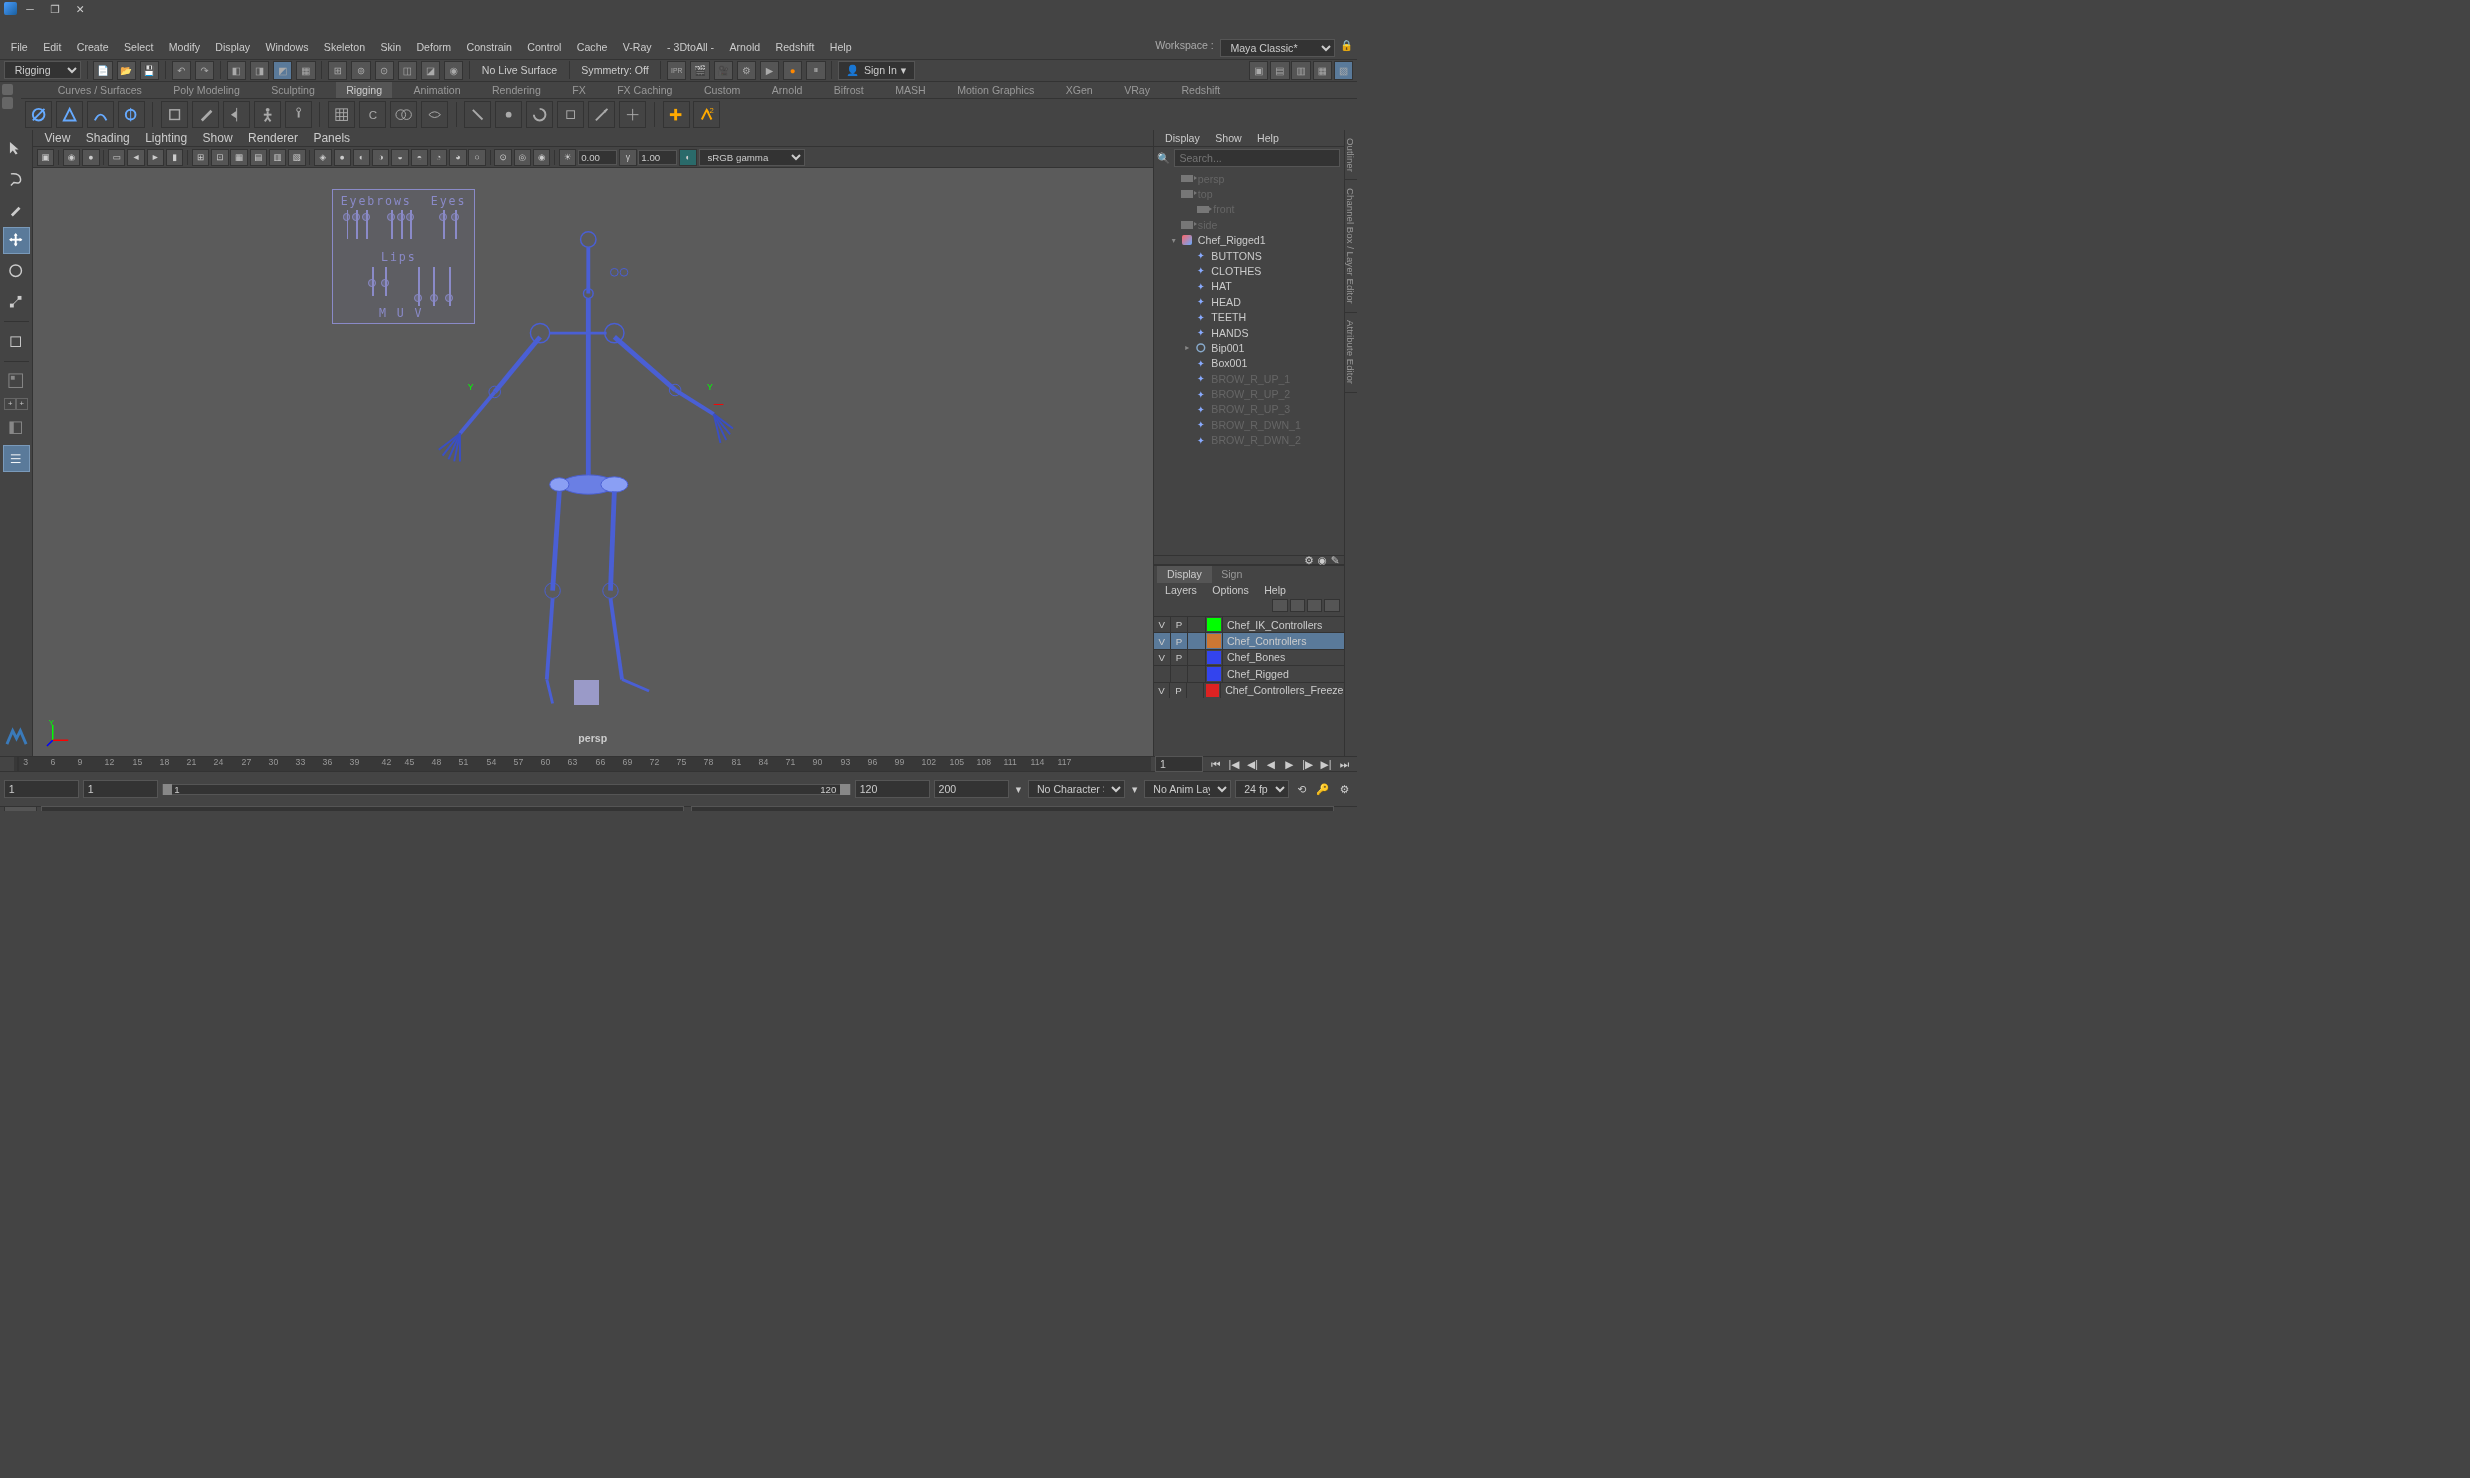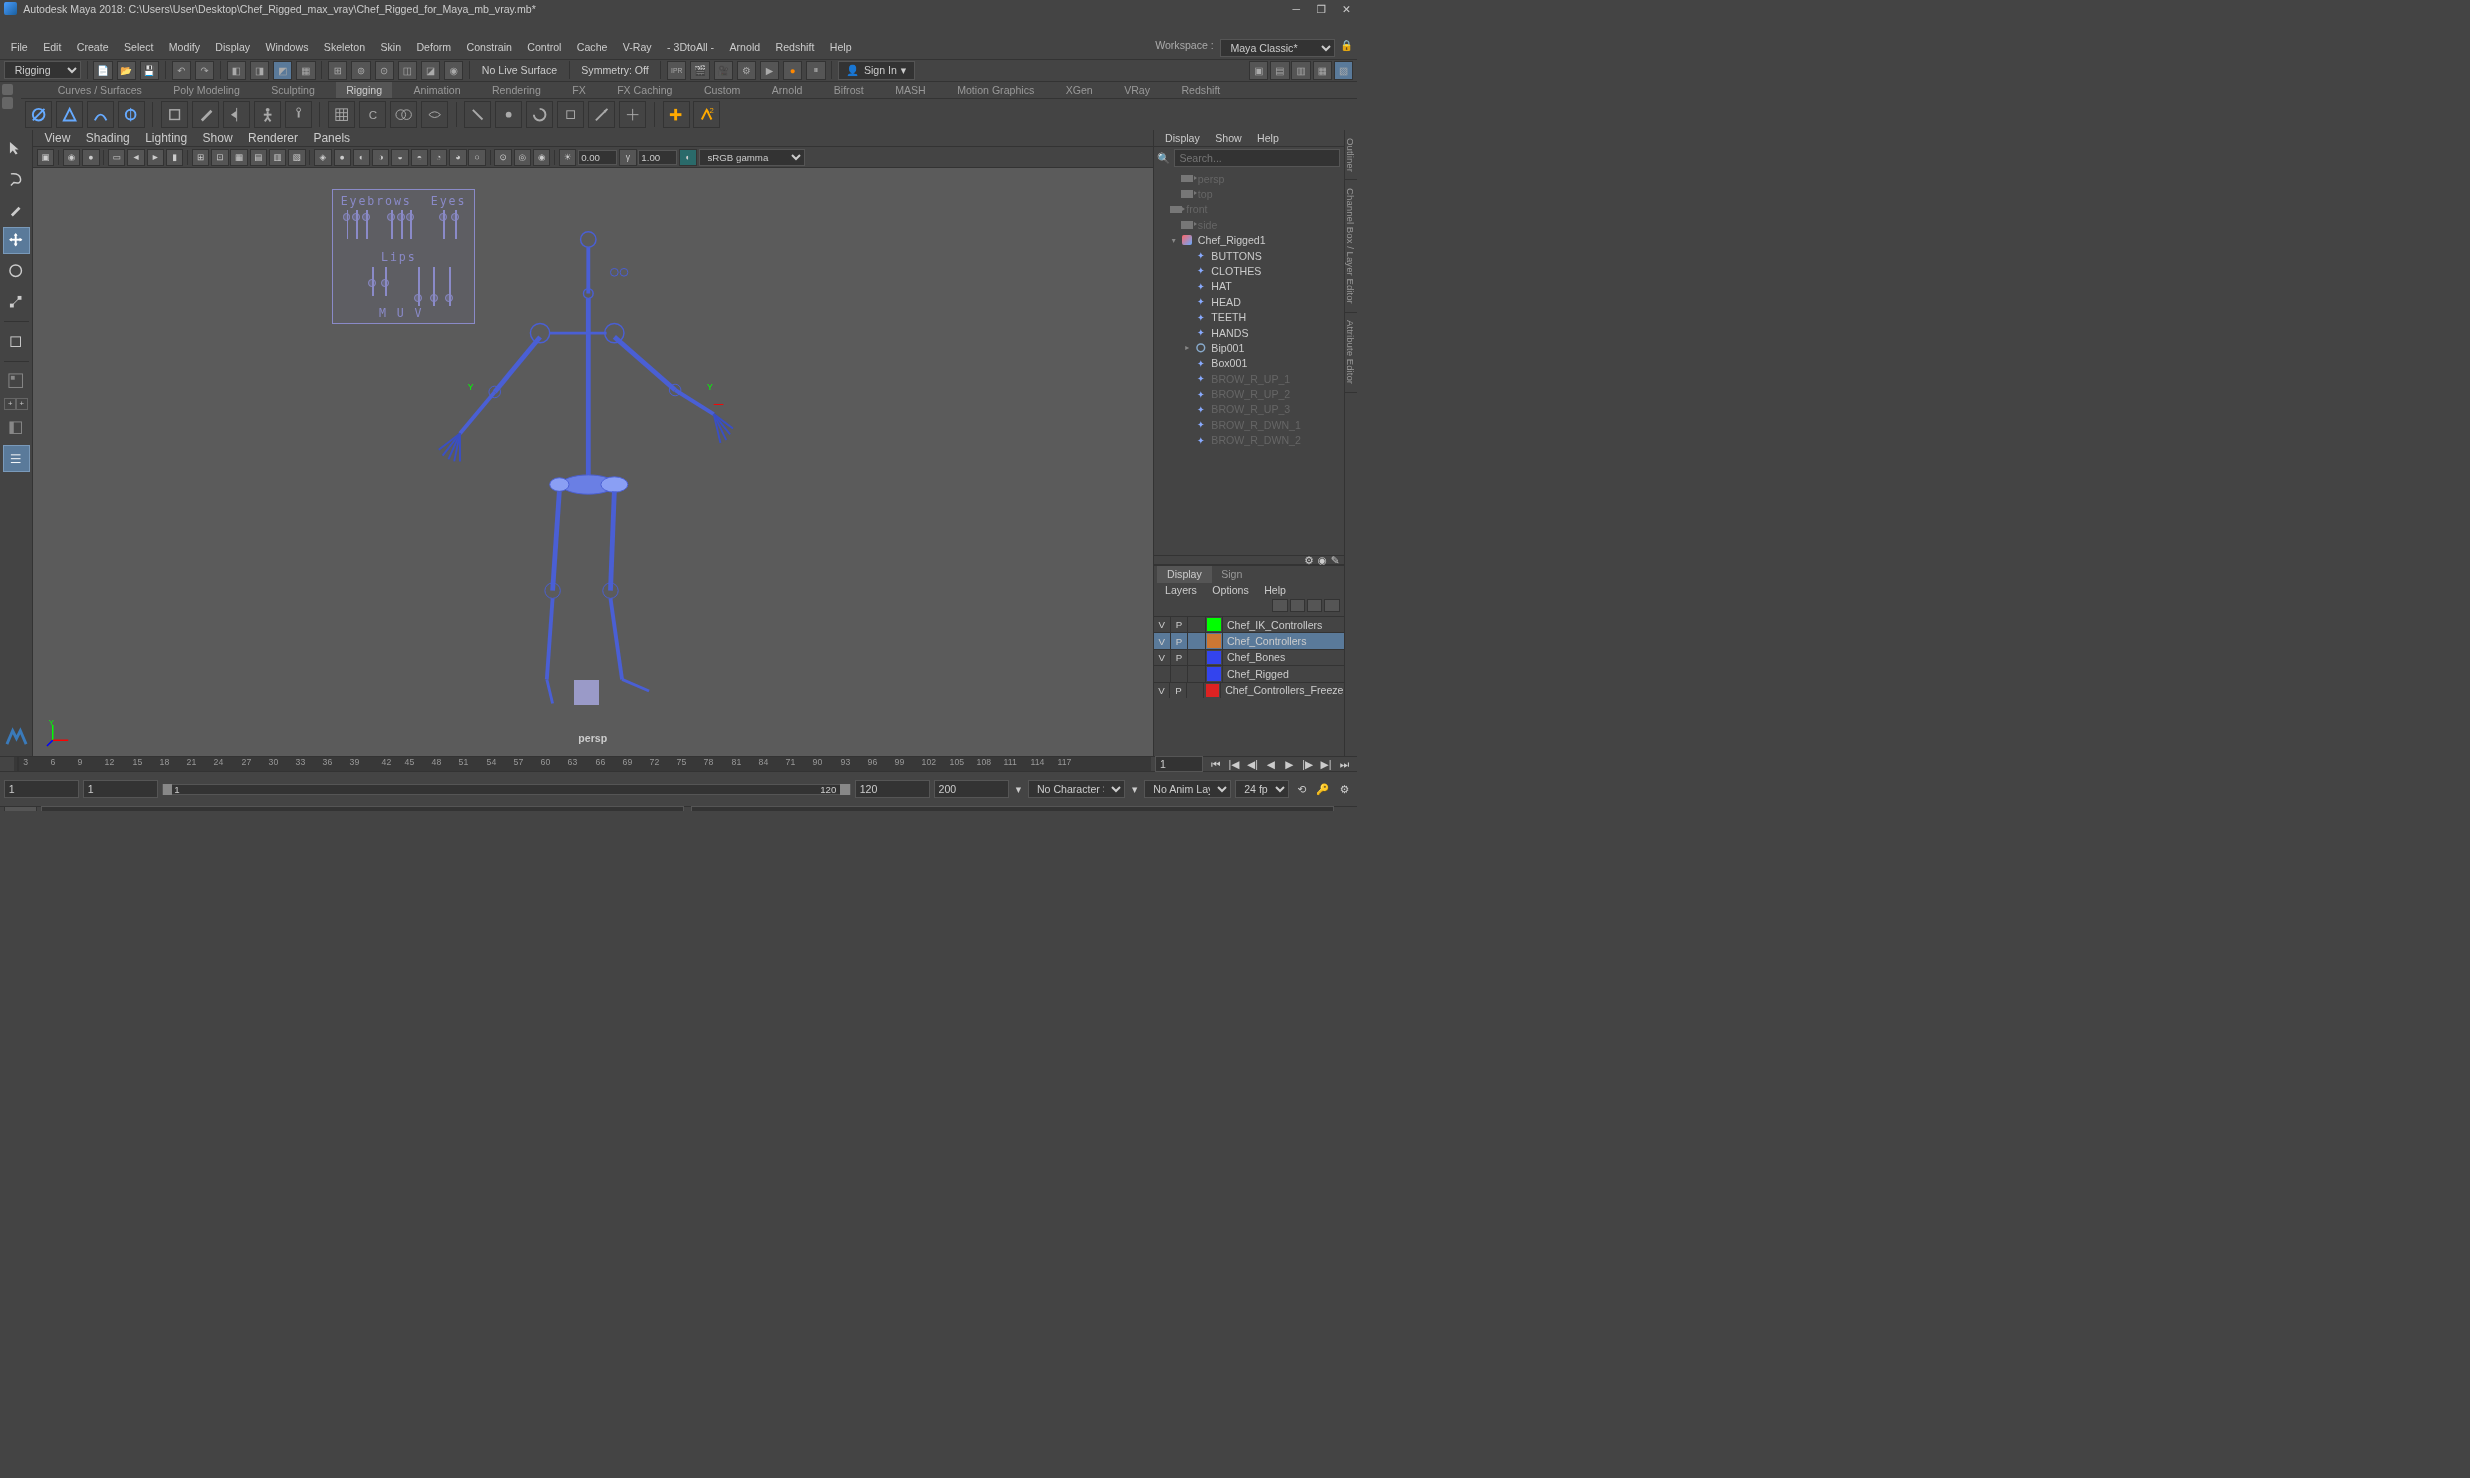--- a/index.html
+++ b/index.html
@@ -132,21 +132,20 @@
 
 .helpline { height: 13.5px; background: #444; display: flex; align-items: center; padding: 0 7.7px; border-top: 1px solid #333; font-size: 9.7px; color: #aaa; }
 
 svg { display: block; }
 </style>
 </head>
 <body>
 
 <div class="titlebar">
   <div class="logo"></div>
-  <div class="title">Autodesk Maya 2018: C:\Users\User\Desktop\Chef_Rigged_max_vray\Chef_Rigged_for_Maya_mb_vray.mb*</div>
   <div class="winbtns">
     <div class="winbtn">─</div>
     <div class="winbtn">❐</div>
     <div class="winbtn">✕</div>
   </div>
 </div>
 
 <div class="menubar" id="main-menubar">
   <div class="menuitem">File</div>
     <div class="menuitem">Edit</div>
@@ -624,21 +623,21 @@
           </span>
           <span class="label">persp</span>
         </div>
         <div class="tree-item dim" style="padding-left: 13.5px;">
           <span class="expander"></span>
           <span class="icon">
             <div class="cam-icon"></div>
           </span>
           <span class="label">top</span>
         </div>
-        <div class="tree-item dim" style="padding-left: 2px;">
+        <div class="tree-item dim" style="padding-left: 29px;">
           <span class="expander"></span>
           <span class="icon">
             <div class="cam-icon"></div>
           </span>
           <span class="label">front</span>
         </div>
         <div class="tree-item dim" style="padding-left: 13.5px;">
           <span class="expander"></span>
           <span class="icon">
             <div class="cam-icon"></div>

